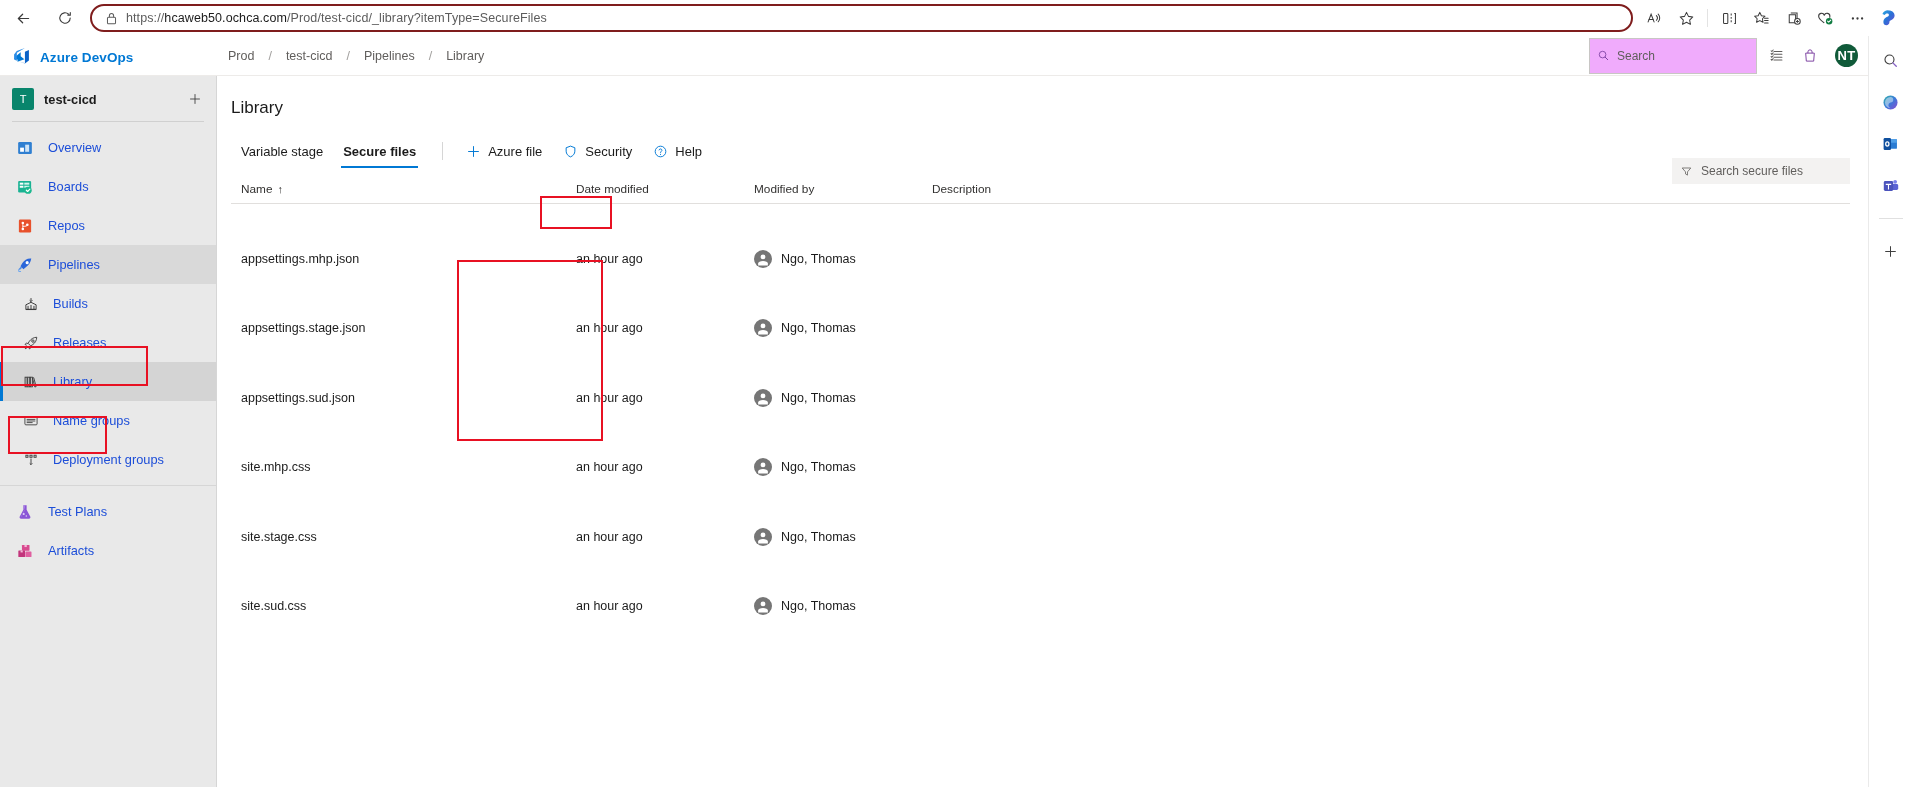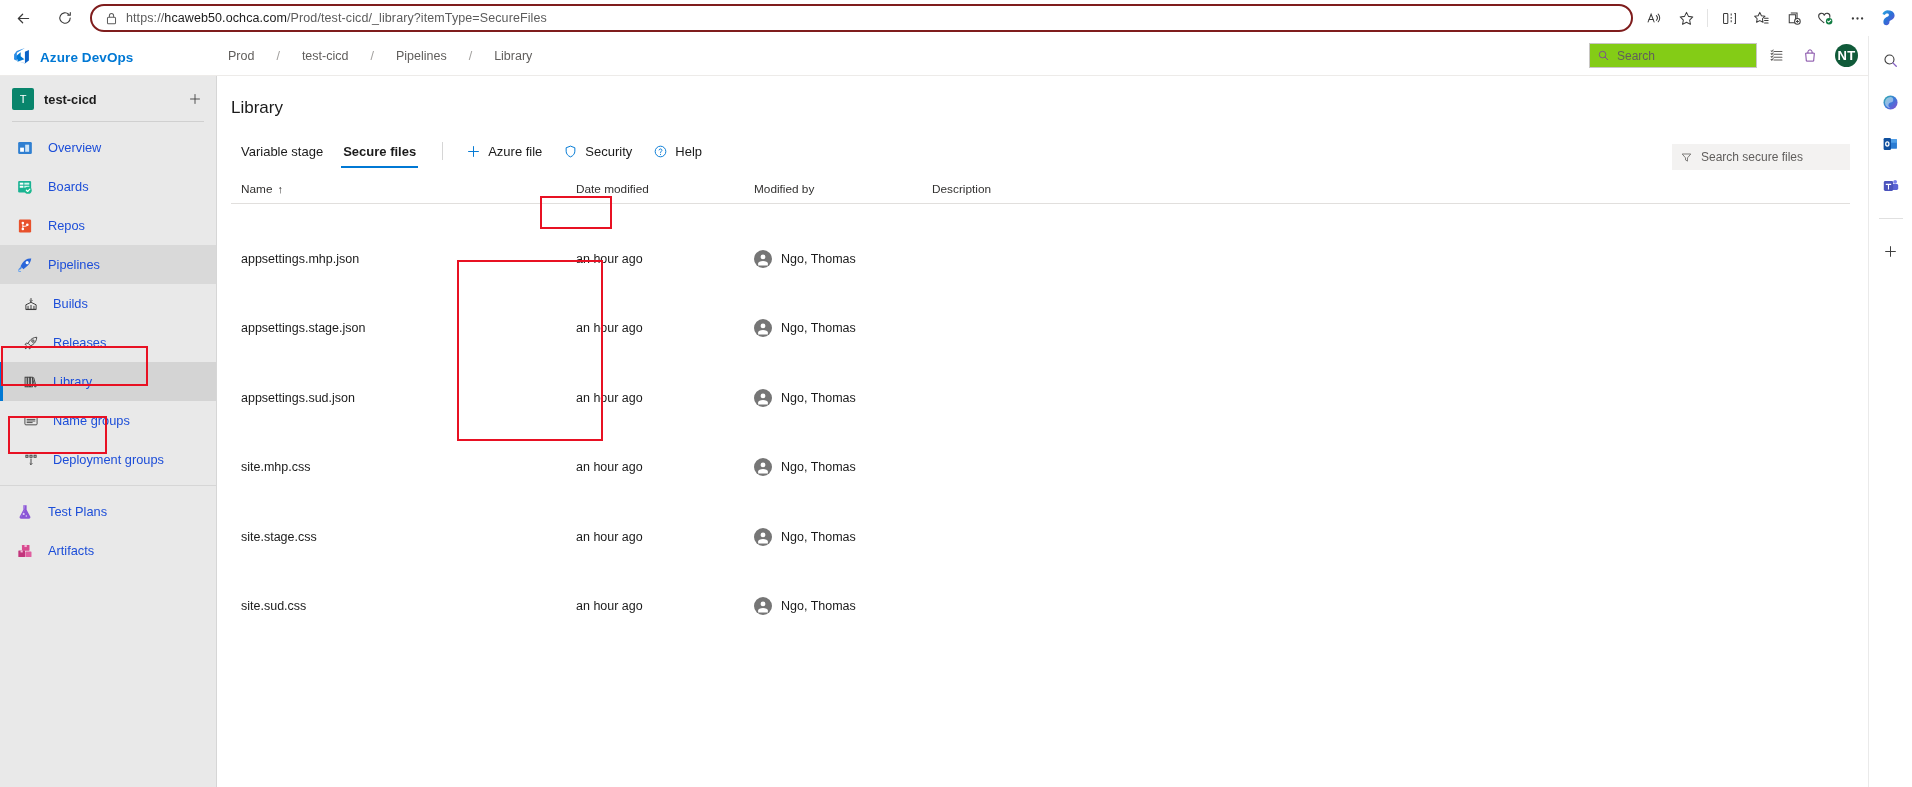--- a/index.html
+++ b/index.html
@@ -84,28 +84,28 @@
     border-bottom: 1px solid #edebe9;
     display: flex;
     align-items: center;
     padding: 0 10px 0 12px;
     position: relative;
     width: 1868px;
   }
   .ado-logo-group { display:flex; align-items:flex-end; gap:9px; width: 190px; flex:0 0 auto; }
   .ado-logo { width: 19px; height: 19px; display:flex; align-items:center; justify-content:center; }
   .ado-title { font-size: 13.5px; font-weight: bold; color: #0078d4; letter-spacing: .1px; }
-  .breadcrumb { display:flex; align-items:center; gap:12px; font-size: 12.5px; color:#605e5c; margin-left: 22px; }
+  .breadcrumb { display:flex; align-items:center; gap:4px; font-size: 12.5px; color:#605e5c; margin-left: 22px; }
   .bc-item { padding: 2px 4px; color:#605e5c; }
   .bc-sep { color:#a19f9d; padding: 0 6px; }
   .ado-top-right { margin-left:auto; display:flex; align-items:center; gap: 4px; }
   .ado-search {
-    width: 168px; height: 25px;
+    width: 168px; height: 36px;
     border: 1px solid #c8c6c4;
-    background: #84cc16;
+    background: #f0abfc;
     display:flex; align-items:center;
     padding: 0 7px;
     gap: 7px;
   }
   .ado-search-ph { font-size: 12px; color: #605e5c; }
   .ado-icon-btn { width: 30px; height: 30px; display:flex; align-items:center; justify-content:center; color:#605e5c; }
   .avatar-nt {
     width: 23px; height: 23px; border-radius:50%;
     background: #105a39;
     color:#fff; font-size:13px; font-weight:bold;
@@ -199,21 +199,21 @@
   .tb-btn {
     display:flex; align-items:center; gap:7px;
     font-size: 13px; color:#1b1b1b;
     padding: 0 10px; height: 30px;
   }
   .tb-btn .ico { display:flex; align-items:center; justify-content:center; color:#0078d4; width:16px; height:16px; }
 
   .filter-box {
     position: absolute;
     right: 18px;
-    top: 10px;
+    top: 24px;
     width: 178px; height: 26px;
     background: #f3f2f1;
     display:flex; align-items:center;
     padding: 0 8px; gap: 8px;
   }
   .filter-ph { font-size: 12px; color:#605e5c; }
 
   
   .tbl { margin-top: 6px; width: 100%; padding: 0 18px 0 14px; }
   .tbl-head {

